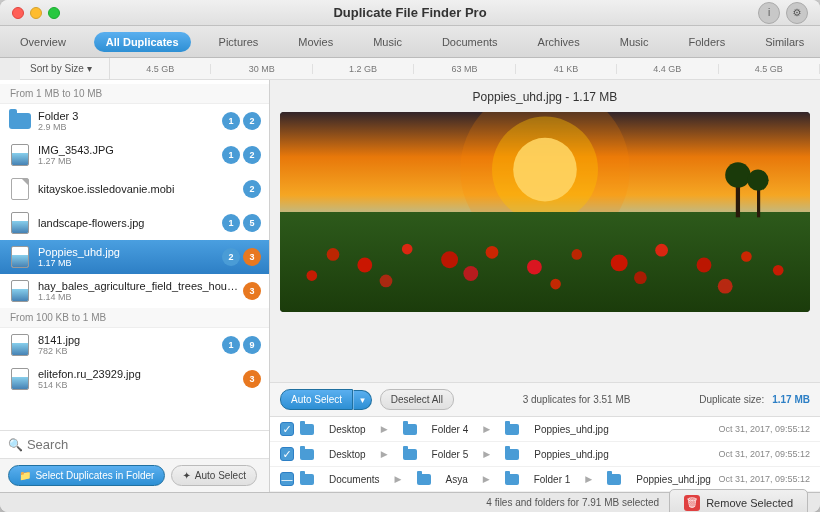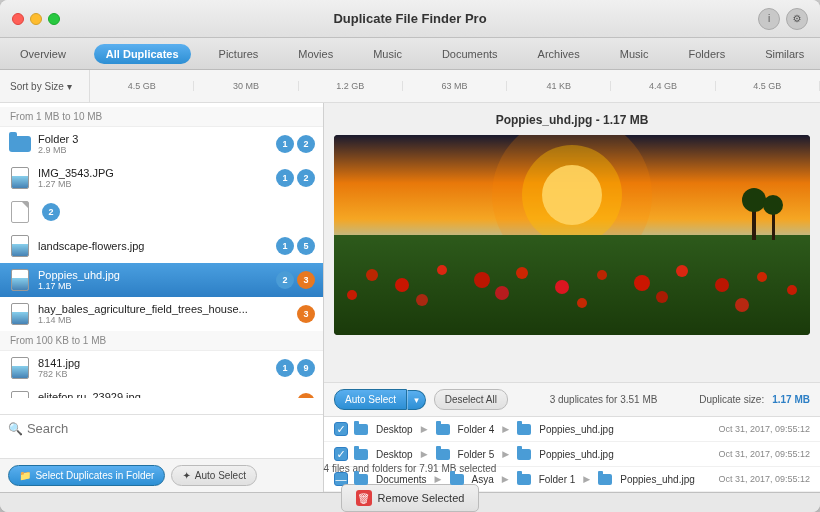--- a/index.html
+++ b/index.html
@@ -19,21 +19,21 @@
       border-radius: 8px;
       box-shadow: 0 4px 20px rgba(0,0,0,0.4);
       display: flex;
       flex-direction: column;
       overflow: hidden;
     }
 
     
     .title-bar {
       background: linear-gradient(to bottom, #f0f0f0, #e0e0e0);
-      height: 38px;
+      height: 26px;
       display: flex;
       align-items: center;
       padding: 0 12px;
       border-bottom: 1px solid #c0c0c0;
       position: relative;
       flex-shrink: 0;
     }
     .traffic-lights {
       display: flex;
       gap: 6px;
@@ -96,25 +96,26 @@
     }
     .tab.active {
       background: linear-gradient(to bottom, #5aafef, #2d8fd4);
       color: white;
       font-weight: 600;
     }
 
     
     .size-bar {
       background: #f5f5f5;
-      height: 33px;
+      height: 22px;
       display: flex;
       align-items: center;
       border-bottom: 1px solid #ddd;
       flex-shrink: 0;
+      margin-left: 20px;
     }
     .size-bar-sort {
       padding: 0 10px;
       font-size: 10px;
       color: #555;
       border-right: 1px solid #ddd;
       height: 100%;
       display: flex;
       align-items: center;
       gap: 3px;
@@ -138,27 +139,26 @@
 
     
     .main-content {
       display: flex;
       flex: 1;
       overflow: hidden;
     }
 
     
     .left-panel {
-      width: 324px;
+      width: 270px;
       background: white;
       border-right: 1px solid #d0d0d0;
       display: flex;
       flex-direction: column;
       flex-shrink: 0;
-      gap: 16px;
     }
     .file-list {
       flex: 1;
       overflow-y: auto;
       padding: 4px 0;
     }
     .section-header {
       padding: 4px 10px;
       font-size: 10px;
       color: #888;
@@ -329,21 +329,21 @@
     .preview-area {
       flex: 1;
       display: flex;
       flex-direction: column;
       padding: 10px;
       min-height: 0;
     }
     .preview-title {
       text-align: center;
       font-size: 12px;
-      font-weight: 700;
+      font-weight: 400;
       color: #333;
       margin-bottom: 8px;
     }
     .preview-image {
       flex: 1;
       background: #222;
       border-radius: 4px;
       overflow: hidden;
       position: relative;
       max-height: 200px;
@@ -442,21 +442,21 @@
     }
     .dup-checkbox.minus {
       background: #4a9cd6;
       border-color: #2d7fc5;
       color: white;
     }
     .dup-path {
       flex: 1;
       display: flex;
       align-items: center;
-      gap: 8px;
+      gap: 15px;
       font-size: 10px;
       color: #333;
     }
     .path-folder {
       display: inline-block;
       width: 14px;
       height: 11px;
       background: #4a9cd6;
       border-radius: 0 2px 2px 2px;
       position: relative;
@@ -490,21 +490,20 @@
     .status-bar {
       height: 20px;
       background: #e8e8e8;
       border-top: 1px solid #c0c0c0;
       display: flex;
       align-items: center;
       padding: 0 12px;
       justify-content: flex-end;
       gap: 10px;
       flex-shrink: 0;
-      flex-direction: column;
     }
     .status-text {
       font-size: 10px;
       color: #555;
     }
     .remove-btn {
       padding: 5px 14px;
       background: linear-gradient(to bottom, #f0f0f0, #e0e0e0);
       border: 1px solid #bbb;
       border-radius: 5px;
@@ -607,20 +606,23 @@
           </div>
           <div class="badges">
             <div class="badge badge-blue">1</div>
             <div class="badge badge-blue">2</div>
           </div>
         </div>
 
         <div class="file-item">
           <div class="file-icon">
             <div class="generic-file-icon"></div>
+          </div>
+          <div class="file-info">
+            <div class="file-name">kitayskoe.issledovanie.mobi</div>
           </div>
           <div class="badges">
             <div class="badge badge-blue">2</div>
           </div>
         </div>
 
         <div class="file-item">
           <div class="file-icon">
             <div class="img-file-icon">
                 <div class="img-file-icon-inner"></div>

